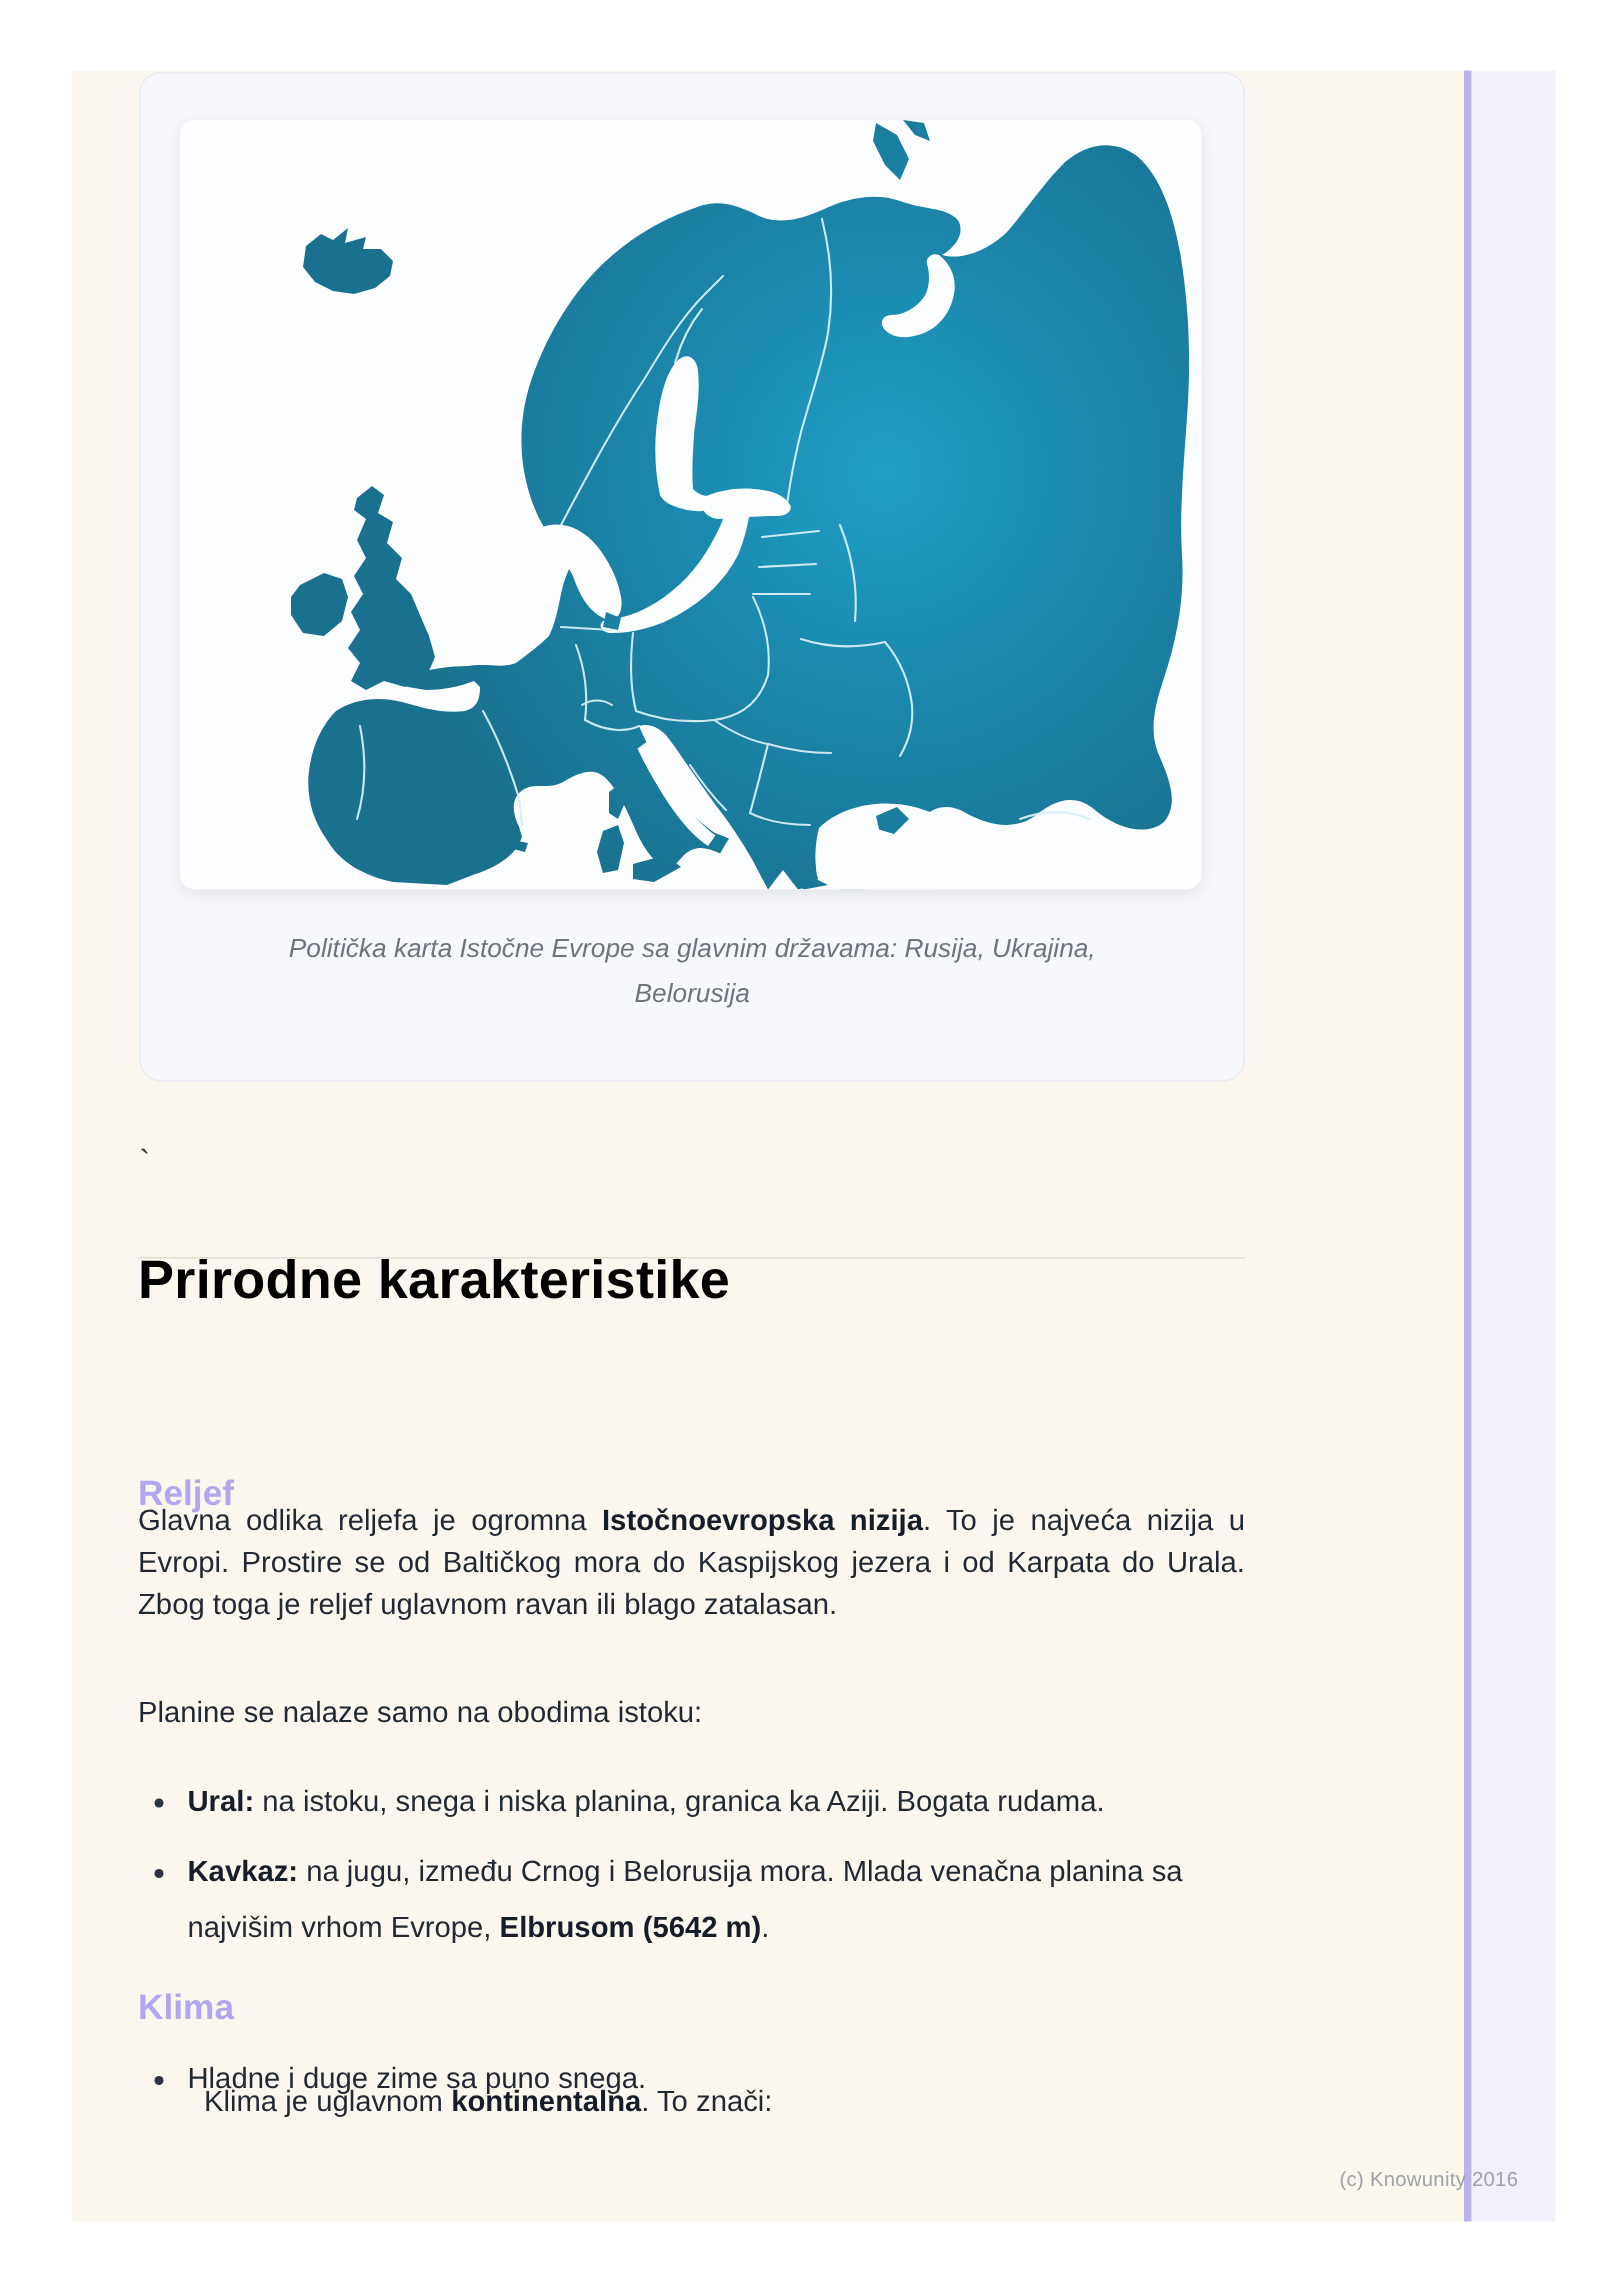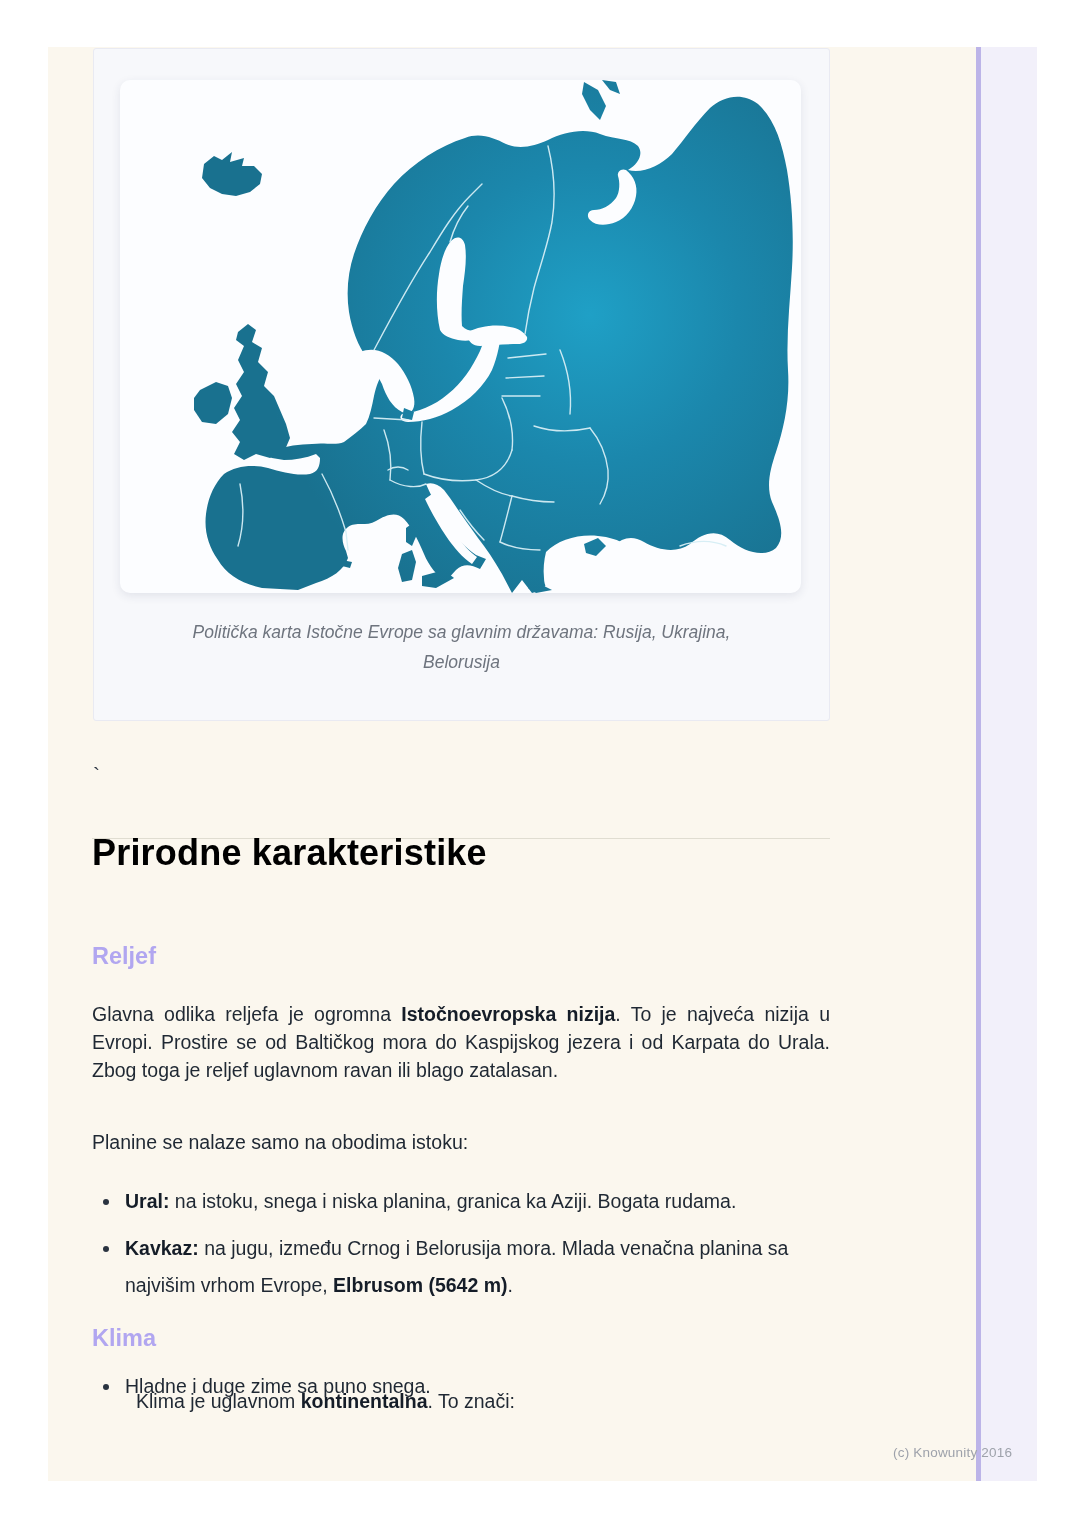--- a/index.html
+++ b/index.html
@@ -3,33 +3,33 @@
 <meta charset="utf-8">
 <style>
   html,body{margin:0;padding:0;background:#ffffff;}
   .canvas{position:relative;width:1080px;height:1528px;background:#ffffff;overflow:hidden;
           font-family:"Liberation Sans","DejaVu Sans",sans-serif;}
   .page{position:absolute;left:48px;top:47px;width:928px;height:1434px;background:#FBF7EE;}
   .accent-line{position:absolute;left:976px;top:47px;width:5px;height:1434px;background:#BCB4E8;}
   .accent-strip{position:absolute;left:981px;top:47px;width:56px;height:1434px;background:#F2F0FA;}
 
   .figure-card{position:absolute;left:93px;top:48px;width:737px;height:673px;
-               background:#F7F8FB;border:1.5px solid #E9EAF2;border-radius:3px;box-sizing:border-box;}
+               background:#F7F8FB;border:1.5px solid #E9EAF2;border-radius:14px;box-sizing:border-box;}
   .map-card{position:absolute;left:26px;top:31px;width:681px;height:513px;background:#FCFDFF;
             border-radius:10px;box-shadow:0 3px 10px rgba(40,50,90,0.10);overflow:hidden;}
   .map-card svg{display:block;width:100%;height:100%;}
   .figure-caption{position:absolute;left:0;right:0;top:568px;text-align:center;
                   font-style:italic;font-size:17.5px;line-height:30px;color:#6E747E;}
 
   .stray{position:absolute;left:93px;top:763px;font-size:21px;color:#2A3340;}
   .divider{position:absolute;left:92px;top:838px;width:738px;height:1px;background:#E0DDD1;}
 
   .h2{position:absolute;left:92px;top:832px;font-size:36px;font-weight:bold;color:#000000;letter-spacing:0.2px;}
   .h3{position:absolute;left:92px;font-size:23.5px;font-weight:bold;color:#B1A6F0;}
-  .h3.reljef{top:943px;}
+  .h3.reljef{top:982px;}
   .h3.klima{top:1325px;}
 
   .body-text{position:absolute;left:92px;width:738px;font-size:19.5px;color:#1F2833;}
   .p1{top:1000px;line-height:28px;text-align:justify;}
   .p2{top:1127px;line-height:30px;}
   .p3{top:1386px;line-height:30px;margin-left:44px;}
   .body-text b, .list b{color:#151D28;}
 
   .list{position:absolute;left:92px;width:738px;margin:0;padding:0;list-style:none;
         font-size:19.5px;color:#1F2833;}

